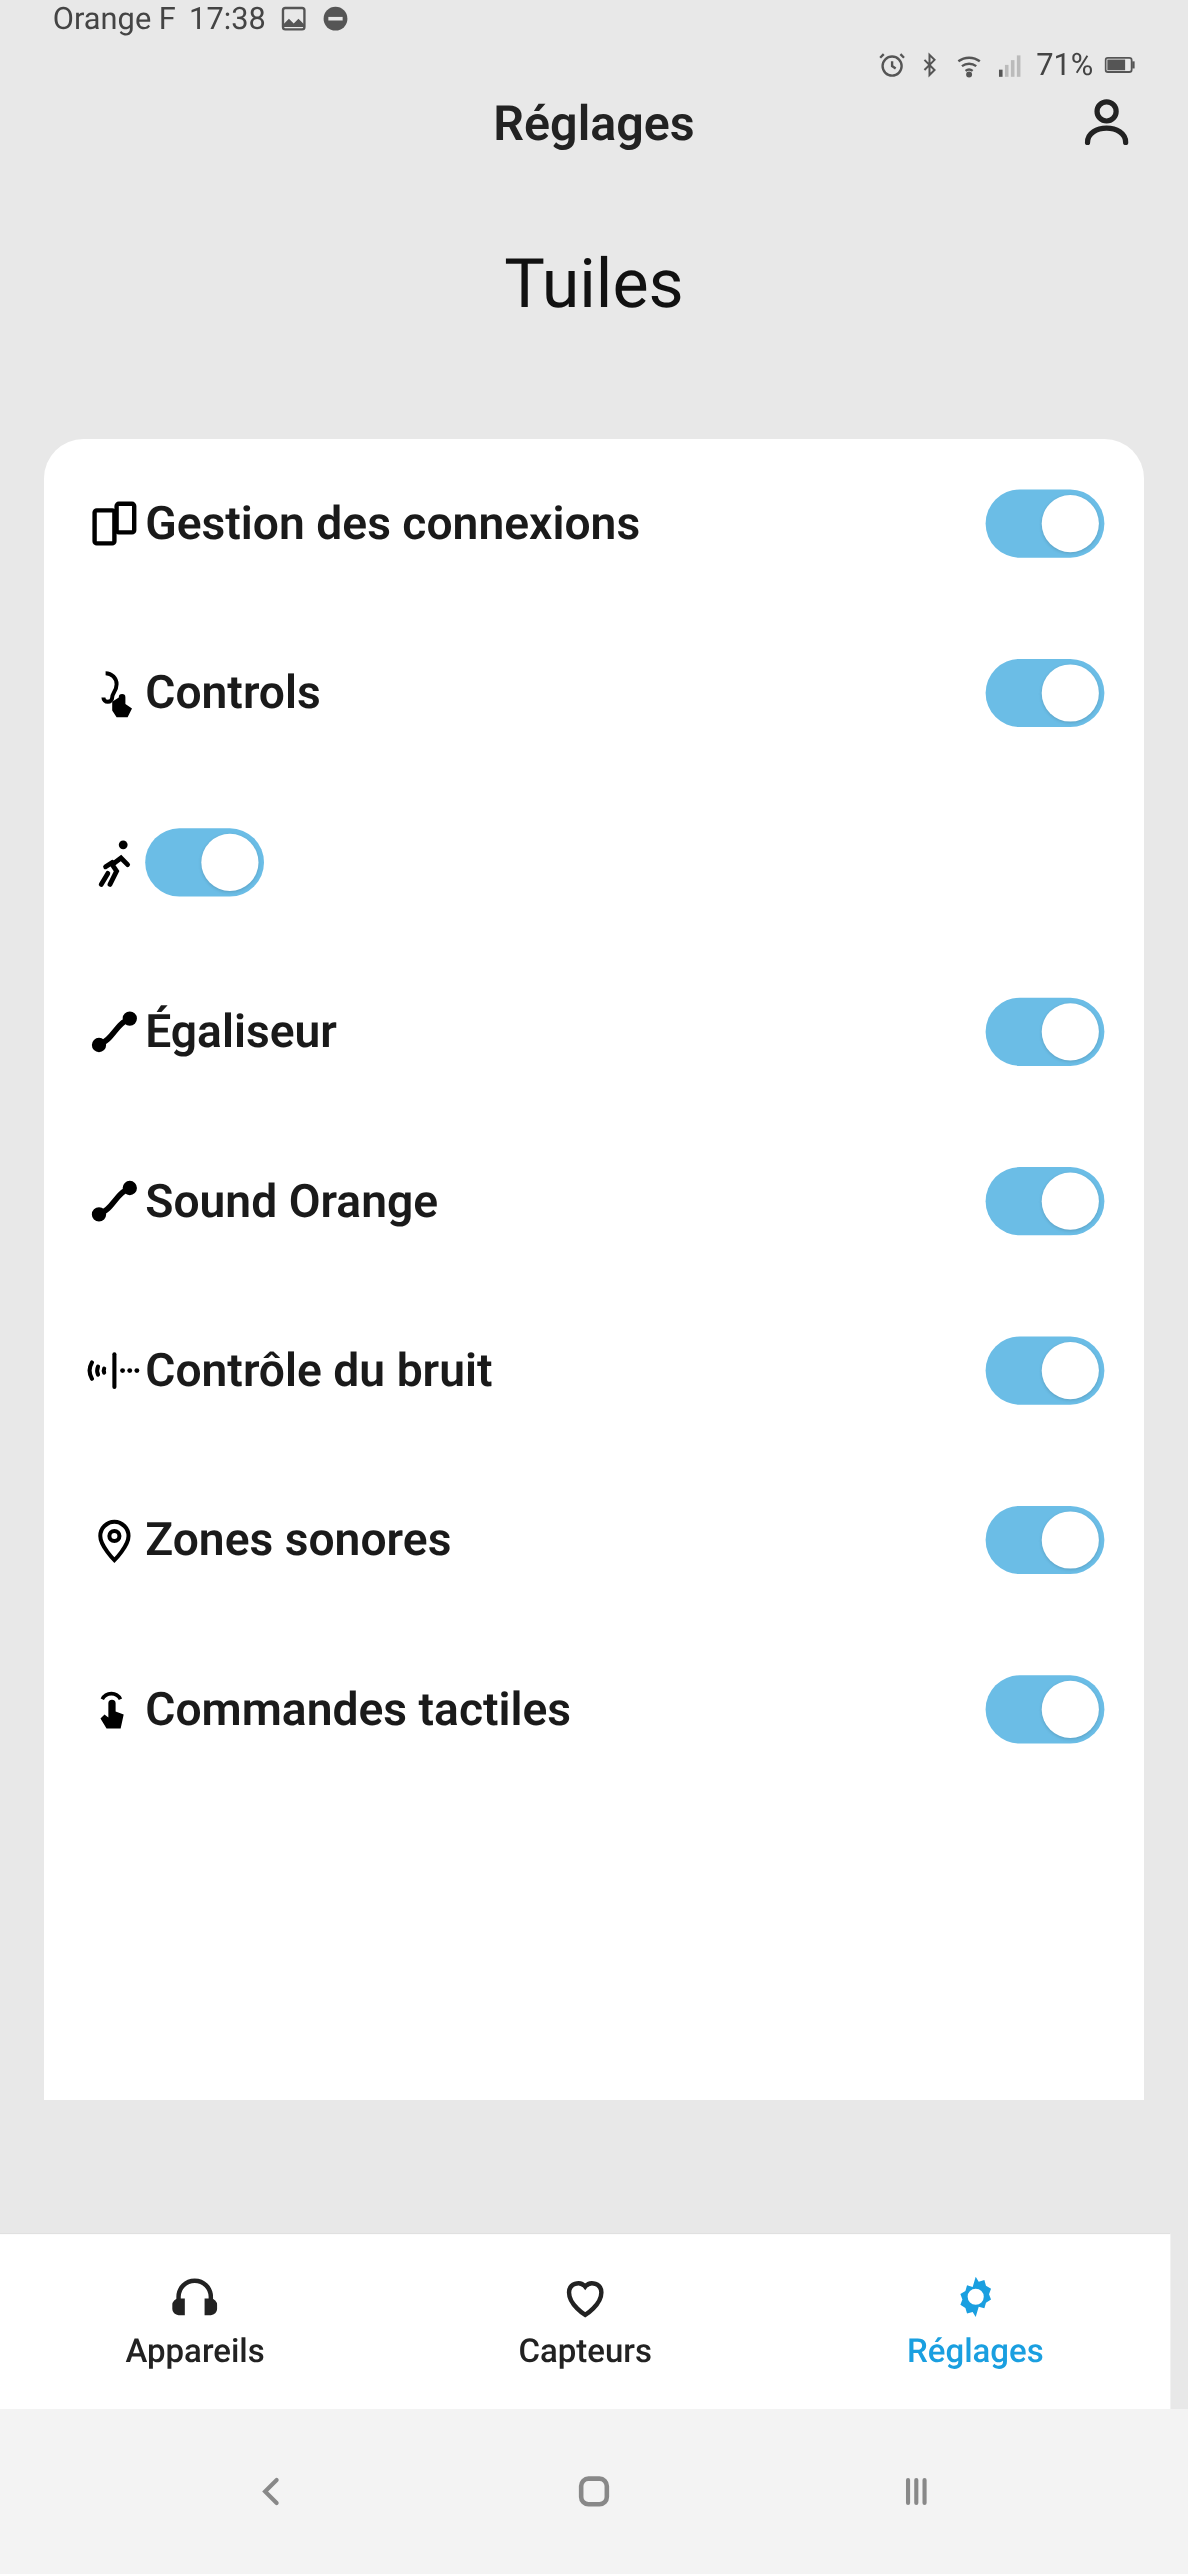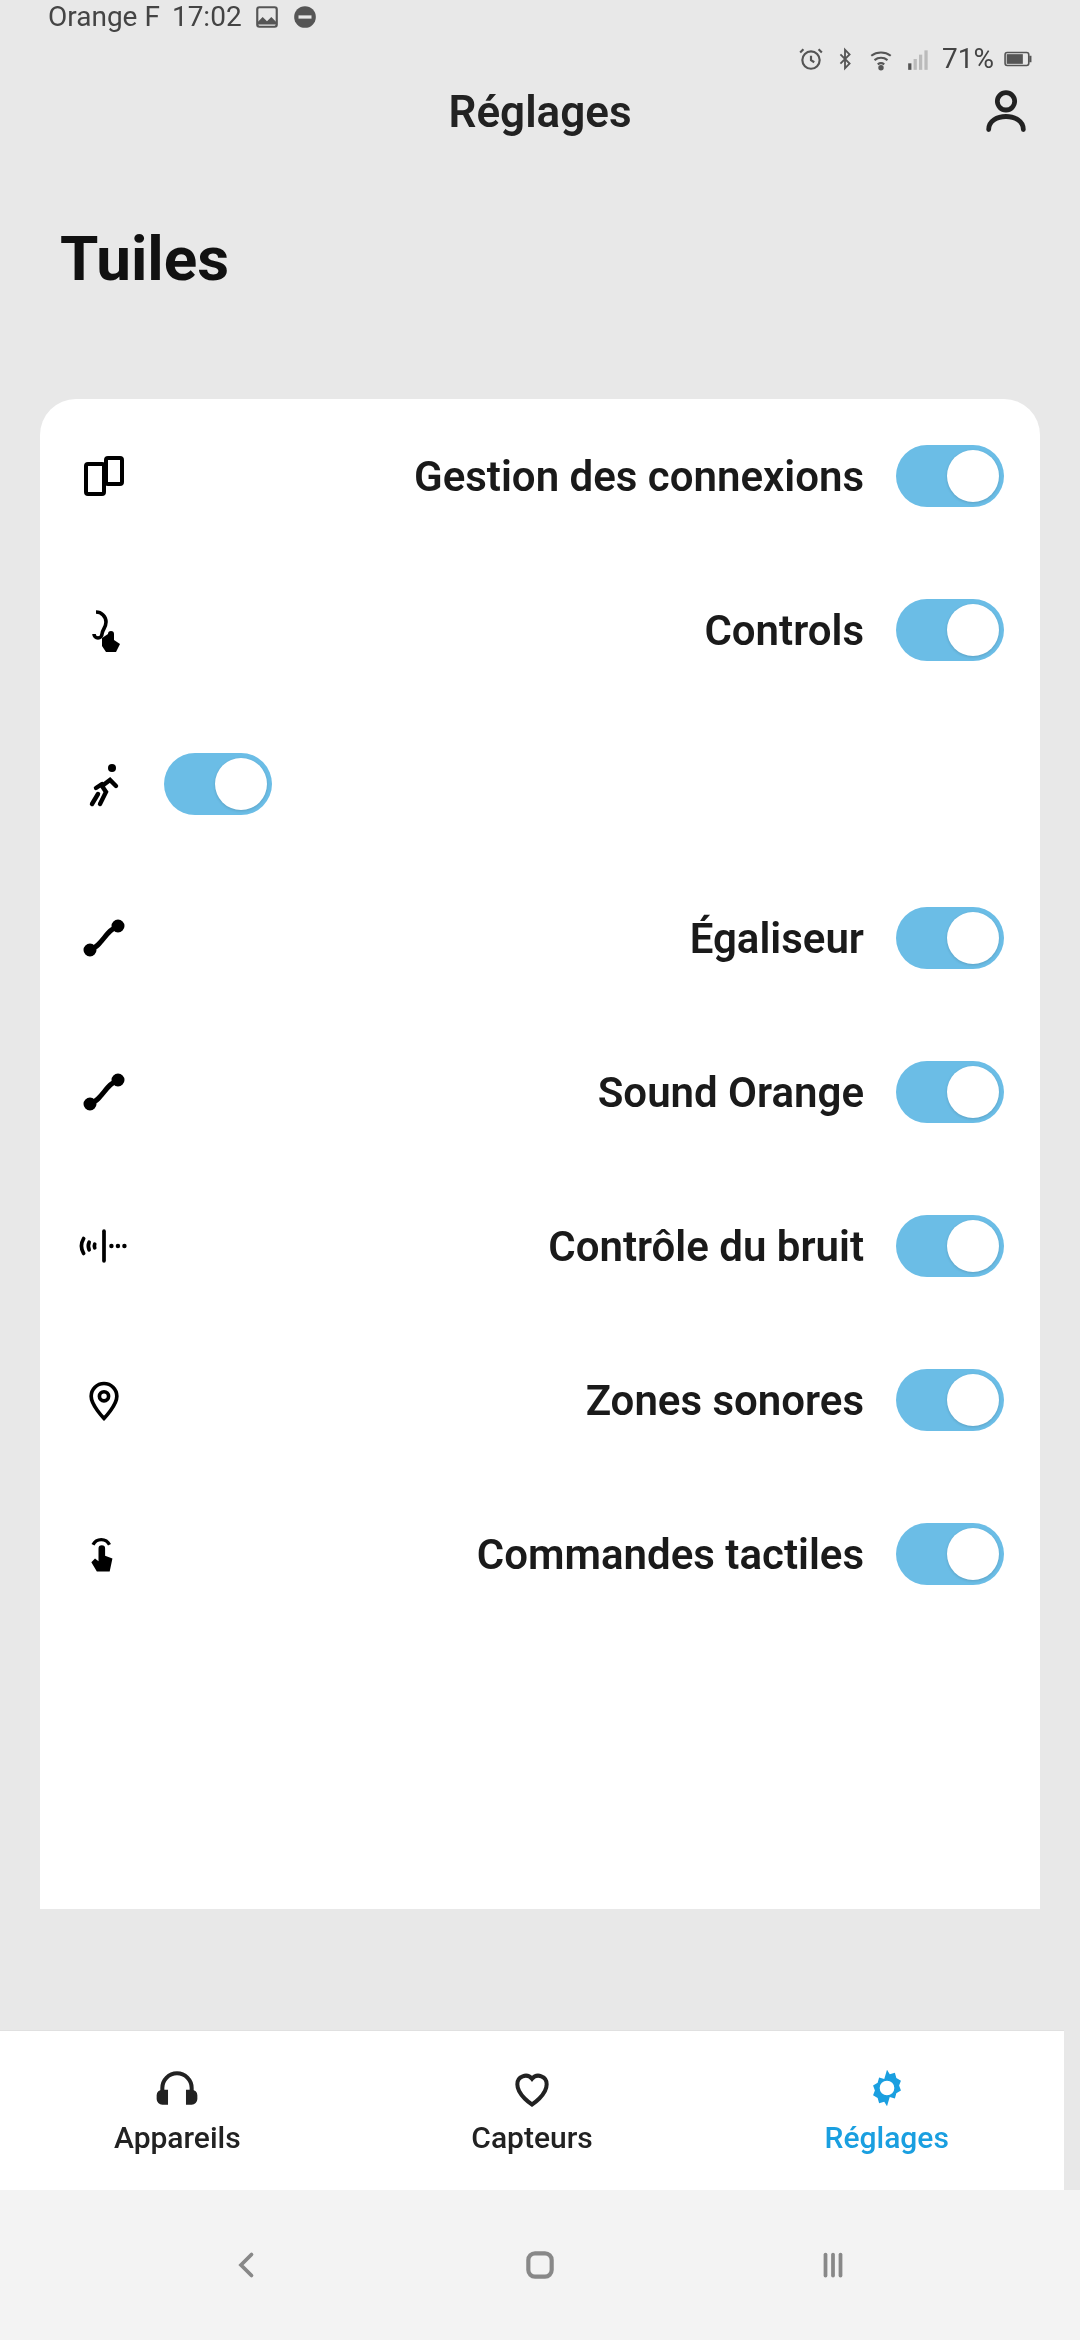--- a/index.html
+++ b/index.html
@@ -46,23 +46,24 @@
     top: 50%;
     transform: translateY(-50%);
   }
 
   
   .intro {
     padding: 60px 60px 40px 60px;
   }
   .intro-title {
     font-size: 62px;
-    font-weight: 700;
+    font-weight: 400;
     color: #111;
     margin-bottom: 24px;
+    text-align: center;
   }
   .intro-desc {
     font-size: 36px;
     line-height: 1.35;
     color: #333;
     font-weight: 400;
   }
 
   
   .card {
@@ -71,22 +72,20 @@
     margin: 40px 40px 0 40px;
     padding: 0;
     height: 1510px;
     overflow: hidden;
   }
 
   .tile-row {
     display: flex;
     align-items: center;
     padding: 46px 36px 46px 36px;
-    gap: 32px;
-    text-align: right;
   }
   .tile-icon {
     width: 56px;
     height: 56px;
     display: flex;
     align-items: center;
     justify-content: center;
     flex-shrink: 0;
   }
   .tile-label {
@@ -154,21 +153,21 @@
     padding: 0 100px;
   }
   .sys-btn { width: 60px; height: 60px; display:flex; align-items:center; justify-content:center; color:#777; }
 </style>
 </head>
 <body>
 
 <div class="status-bar">
   <div class="status-left">
     <span>Orange F</span>
-    <span>17:02</span>
+    <span>17:38</span>
     <span class="status-icon">
       <svg width="26" height="26" viewBox="0 0 24 24" fill="#555">
           <rect x="3" y="3" width="18" height="18" rx="2" fill="none" stroke="#555" stroke-width="2"></rect>
           <path d="M3 17 l5 -5 l4 4 l4 -4 l5 5 v2 H3z"></path>
         </svg>
     </span>
     <span class="status-icon">
       <svg width="26" height="26" viewBox="0 0 24 24" fill="#555">
           <circle cx="12" cy="12" r="10"></circle>
           <rect x="6" y="10.5" width="12" height="3" fill="#e8e8e8"></rect>

